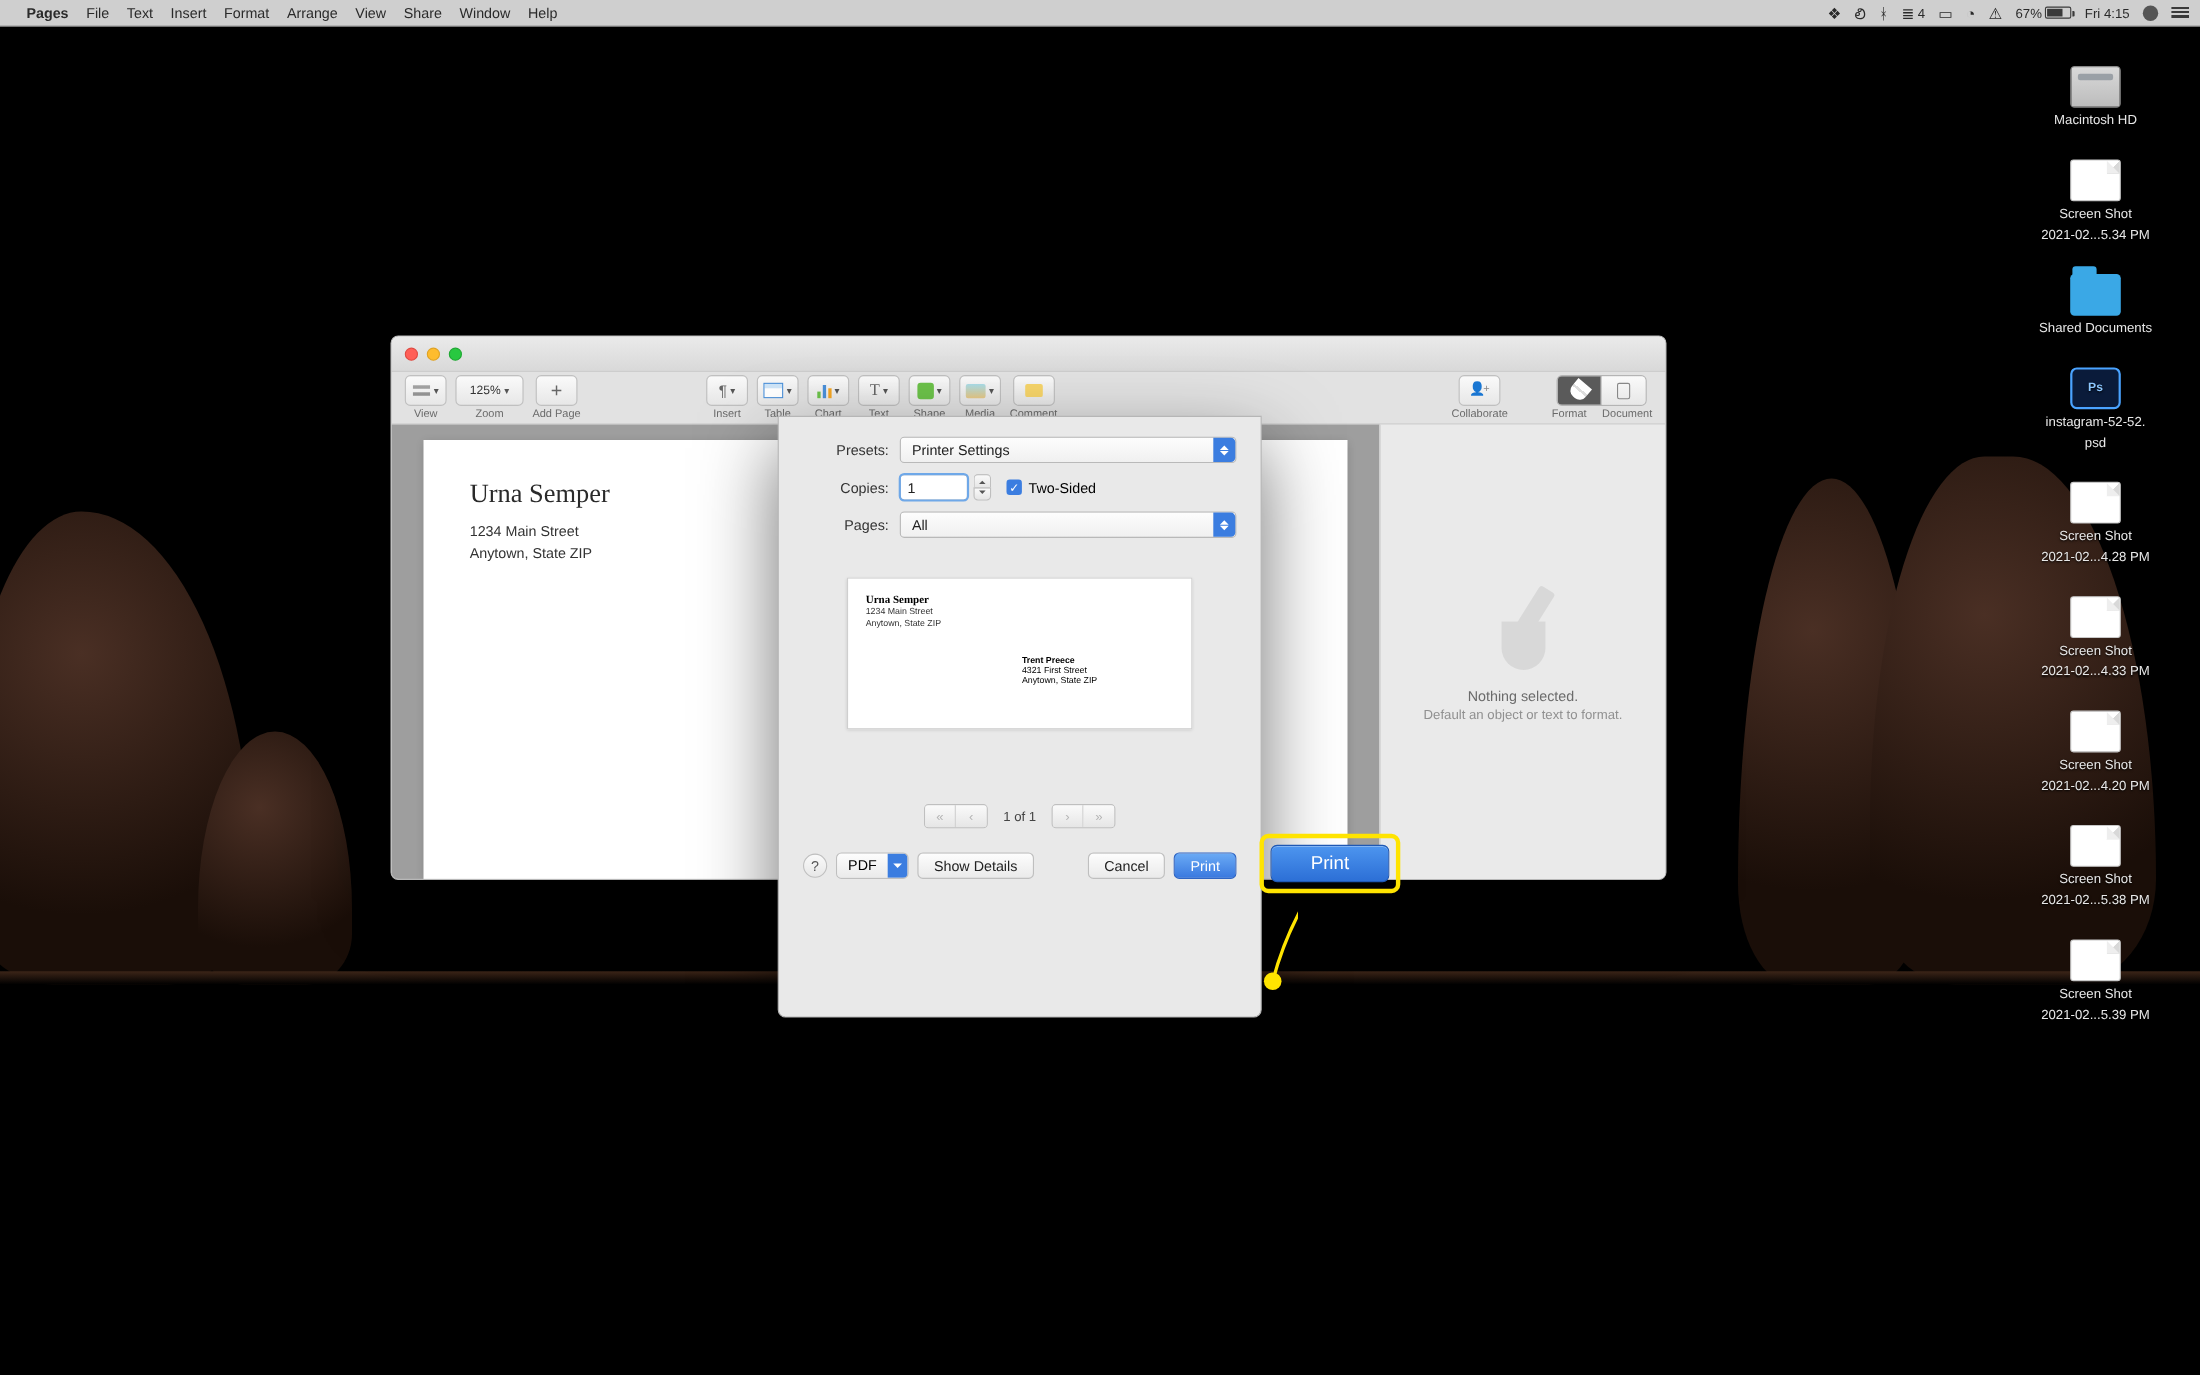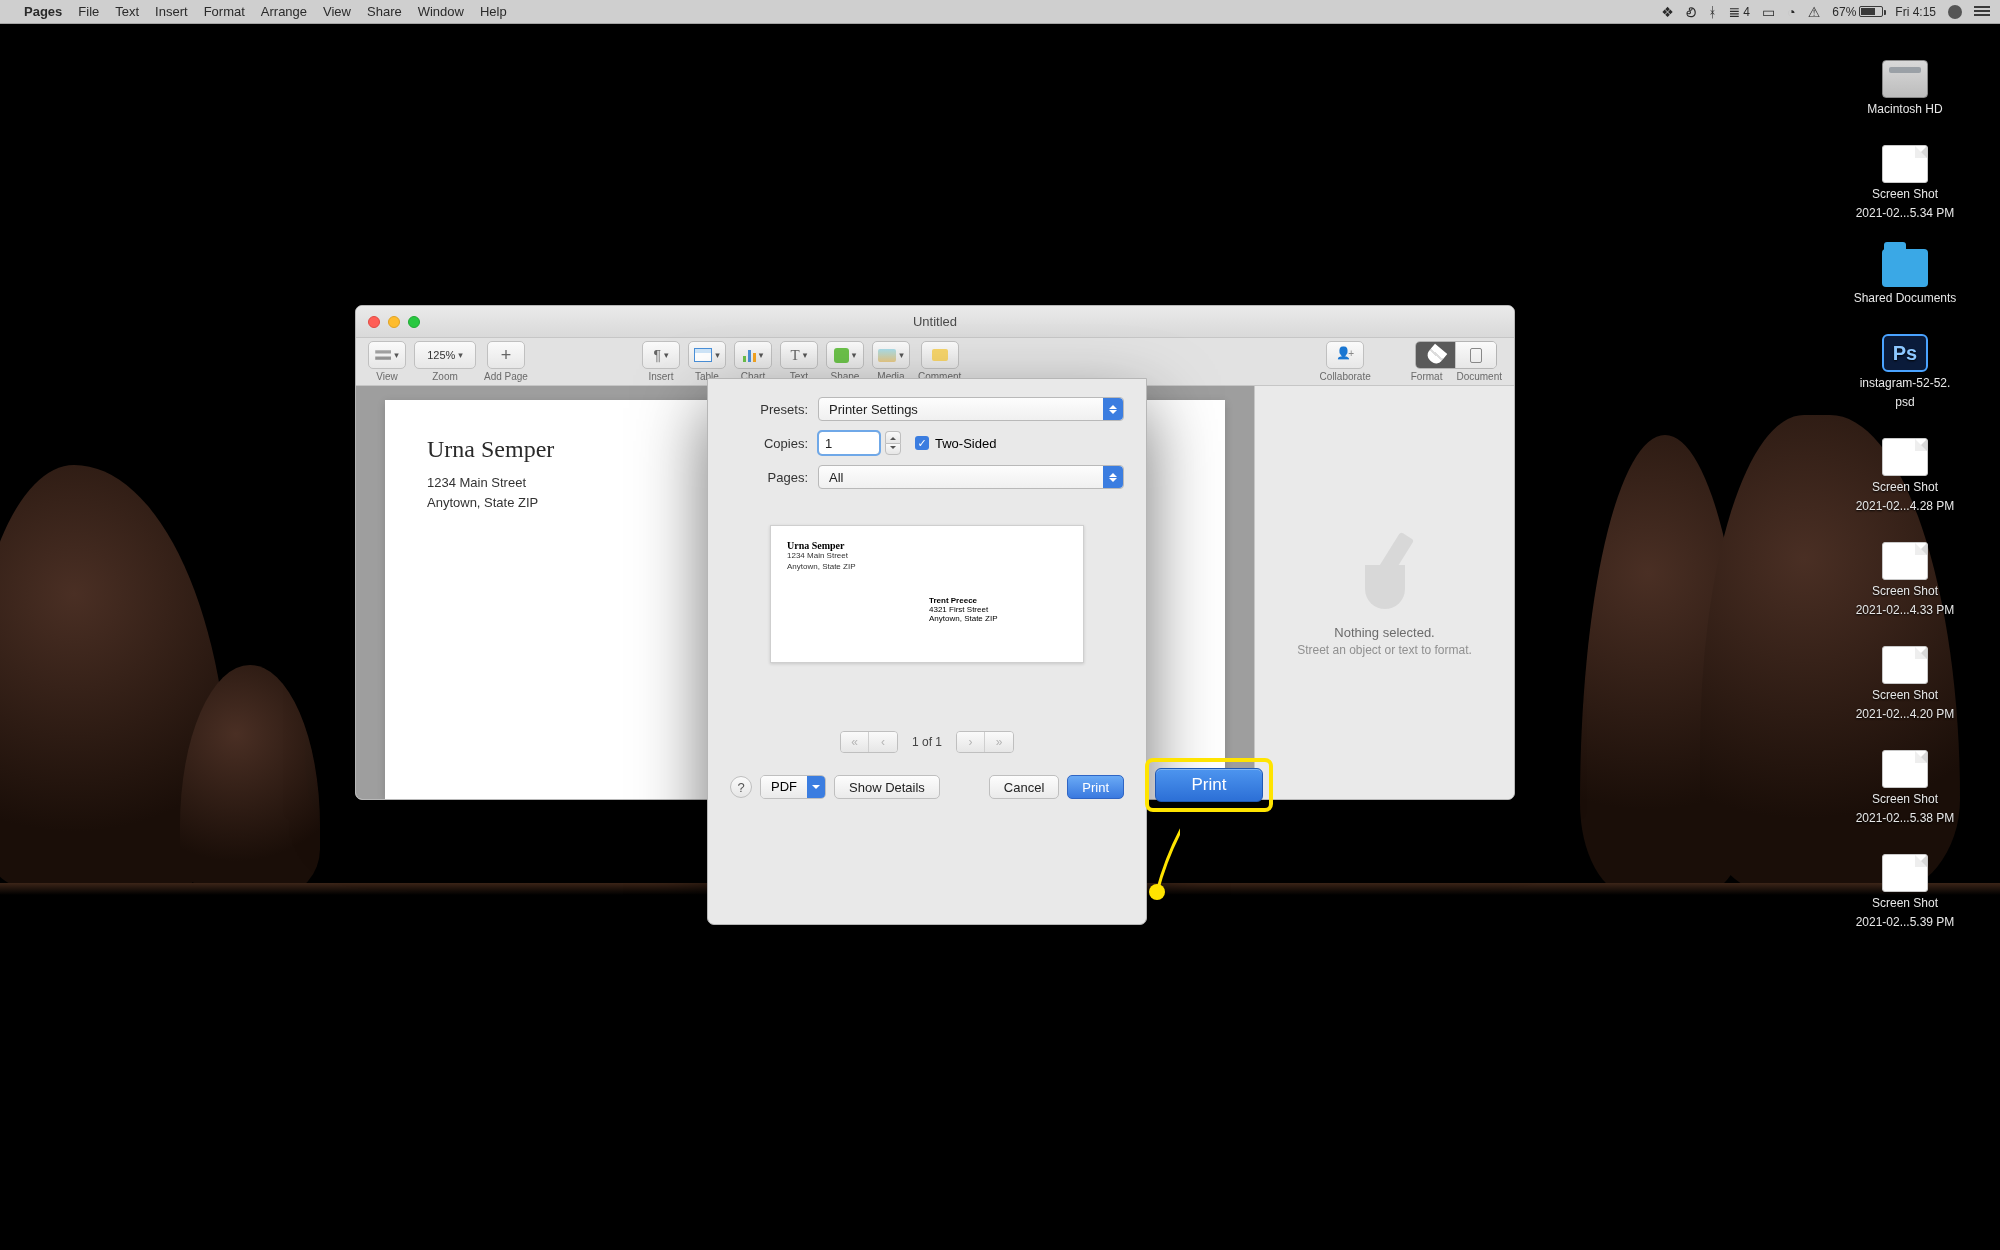--- a/index.html
+++ b/index.html
@@ -34,21 +34,21 @@
   .desktop-icons{position:absolute;right:20px;top:60px;width:150px;display:flex;flex-direction:column;gap:28px;align-items:center;}
   .di{width:150px;display:flex;flex-direction:column;align-items:center;gap:4px;color:#e8e8e8;font-size:12px;text-align:center;text-shadow:0 1px 2px #000;line-height:1.25;}
   .di .ico{width:46px;height:38px;}
   .ico-hd{background:linear-gradient(#d9d9d9,#bcbcbc);border:1px solid #888;border-radius:4px;position:relative;}
   .ico-hd:before{content:"";position:absolute;left:6px;right:6px;top:6px;height:6px;background:#9aa0a6;border-radius:2px;}
   .ico-file{width:38px;height:46px;background:#fff;border:1px solid #c8c8c8;border-radius:3px;position:relative;}
   .ico-file:before{content:"";position:absolute;right:0;top:0;width:12px;height:12px;background:linear-gradient(135deg,transparent 49%,#d8d8d8 51%);}
   .ico-file .fold{position:absolute;right:0;top:0;width:12px;height:12px;background:#eee;clip-path:polygon(0 0,100% 100%,0 100%);}
   .ico-folder{width:52px;height:38px;background:#3aa8e6;border-radius:4px;position:relative;}
   .ico-folder:before{content:"";position:absolute;left:2px;top:-7px;width:22px;height:9px;background:#3aa8e6;border-radius:3px 3px 0 0;}
-  .ico-ps{width:40px;height:40px;background:#0a1b3a;border:2px solid #4aa3ff;border-radius:6px;display:flex;align-items:center;justify-content:center;color:#8cc7ff;font-weight:700;font-size:20px;}
+  .ico-ps{width:40px;height:40px;background:#0a1b3a;border:2px solid #4aa3ff;border-radius:6px;display:flex;align-items:center;justify-content:center;color:#8cc7ff;font-weight:700;font-size:11px;}
   .di .ln2{display:block;} 
 
   
   .pages-win{position:absolute;left:355px;top:305px;width:1160px;height:495px;background:#ececec;border:1px solid #b8b8b8;border-radius:7px;overflow:hidden;box-shadow:0 20px 60px rgba(0,0,0,.6);}
   .titlebar{height:32px;background:linear-gradient(#eaeaea,#d9d9d9);display:flex;align-items:center;position:relative;border-bottom:1px solid #c6c6c6;}
   .traffic{position:absolute;left:12px;top:10px;display:flex;gap:8px;}
   .traffic .dot{width:12px;height:12px;border-radius:50%;}
   .dot.red{background:#ff5f57;border:1px solid #e04b43;}
   .dot.yel{background:#febc2e;border:1px solid #e0a324;}
   .dot.grn{background:#28c840;border:1px solid #20a934;}
@@ -251,21 +251,20 @@
     </div>
   </div>
 
   <div class="pages-win">
     <div class="titlebar">
       <div class="traffic">
         <span class="dot red"></span>
         <span class="dot yel"></span>
         <span class="dot grn"></span>
       </div>
-      <div class="title">Untitled</div>
     </div>
     <div class="toolbar">
       <div class="tb-group">
         <div class="tbtn">
             <span class="ico-g ico-view"></span>
             <span class="caret">▾</span>
           </div>
         <span class="tb-label">View</span>
       </div>
       <div class="tb-group">
@@ -362,21 +361,21 @@
       <div class="page">
         <h2>Urna Semper</h2>
         <p>1234 Main Street</p>
         <p>Anytown, State ZIP</p>
       </div>
     </div>
 
     <div class="inspector">
       <div class="brush-lg"></div>
       <div class="msg1">Nothing selected.</div>
-      <div class="msg2">Street an object or text to format.</div>
+      <div class="msg2">Default an object or text to format.</div>
     </div>
   </div>
 
   <div class="sheet">
 
 
     <div class="frow">
       <span class="flabel">Presets:</span>
       <div class="select">
         <span>Printer Settings</span>

